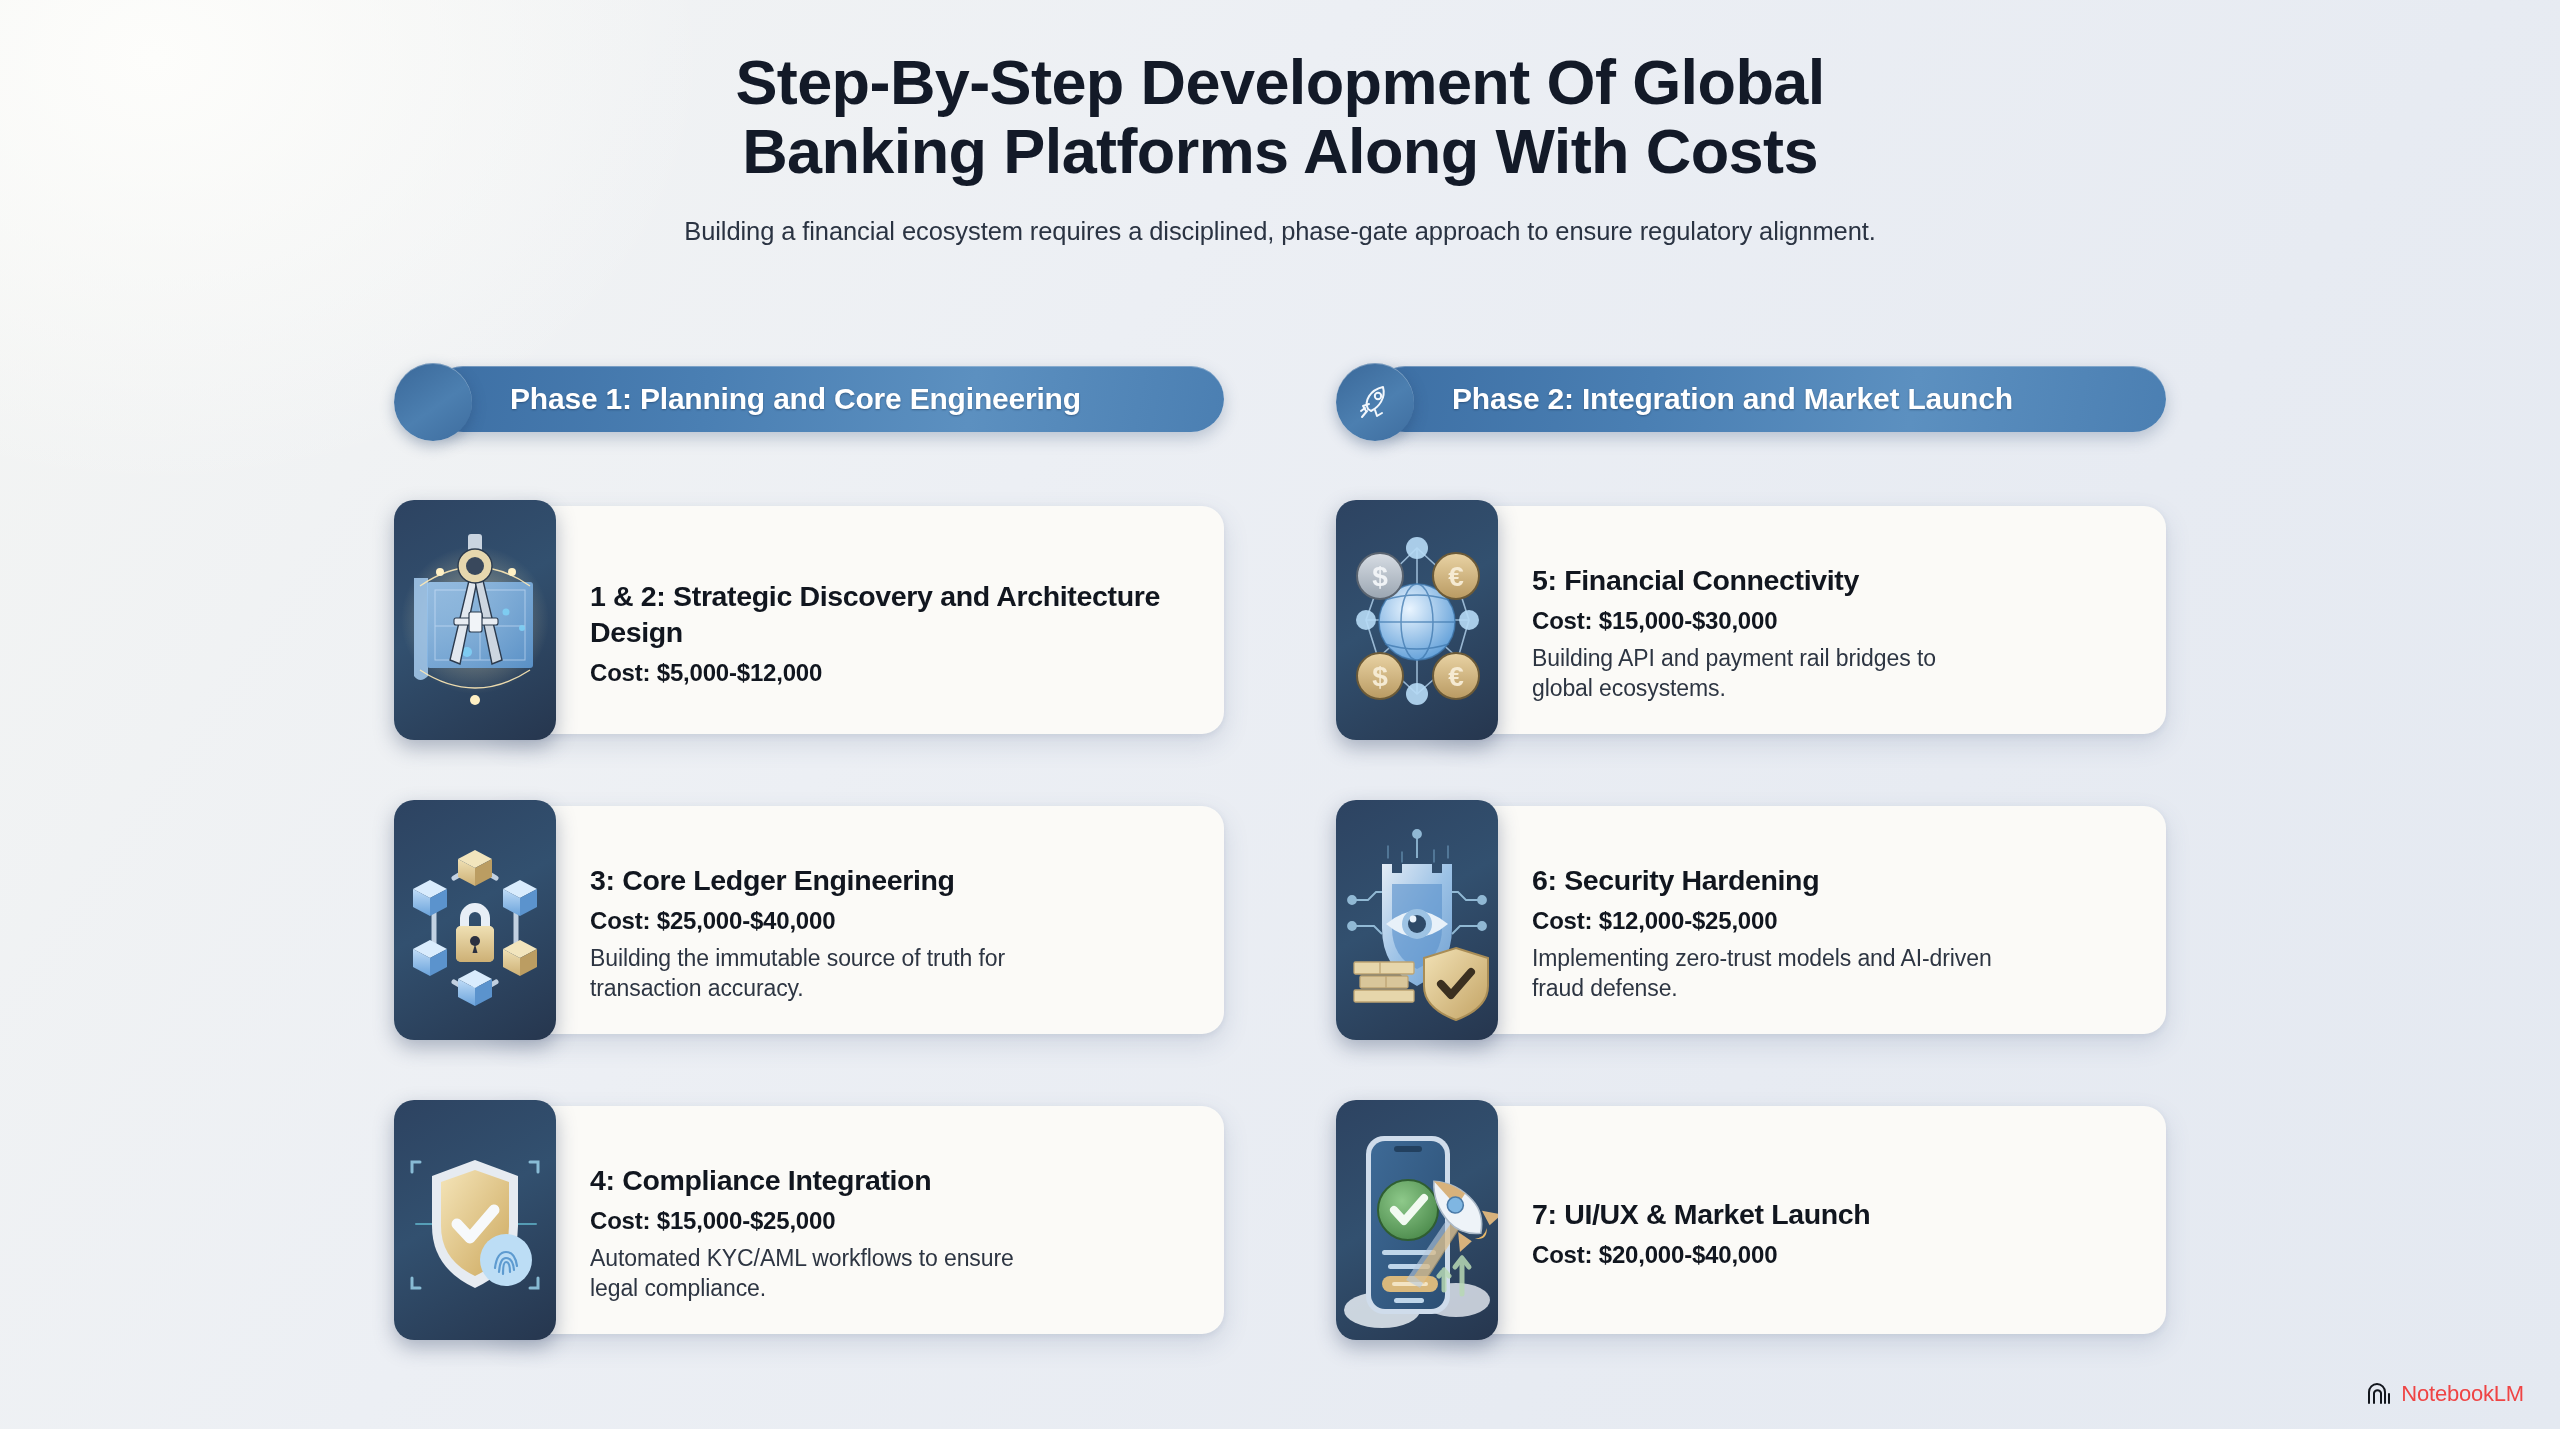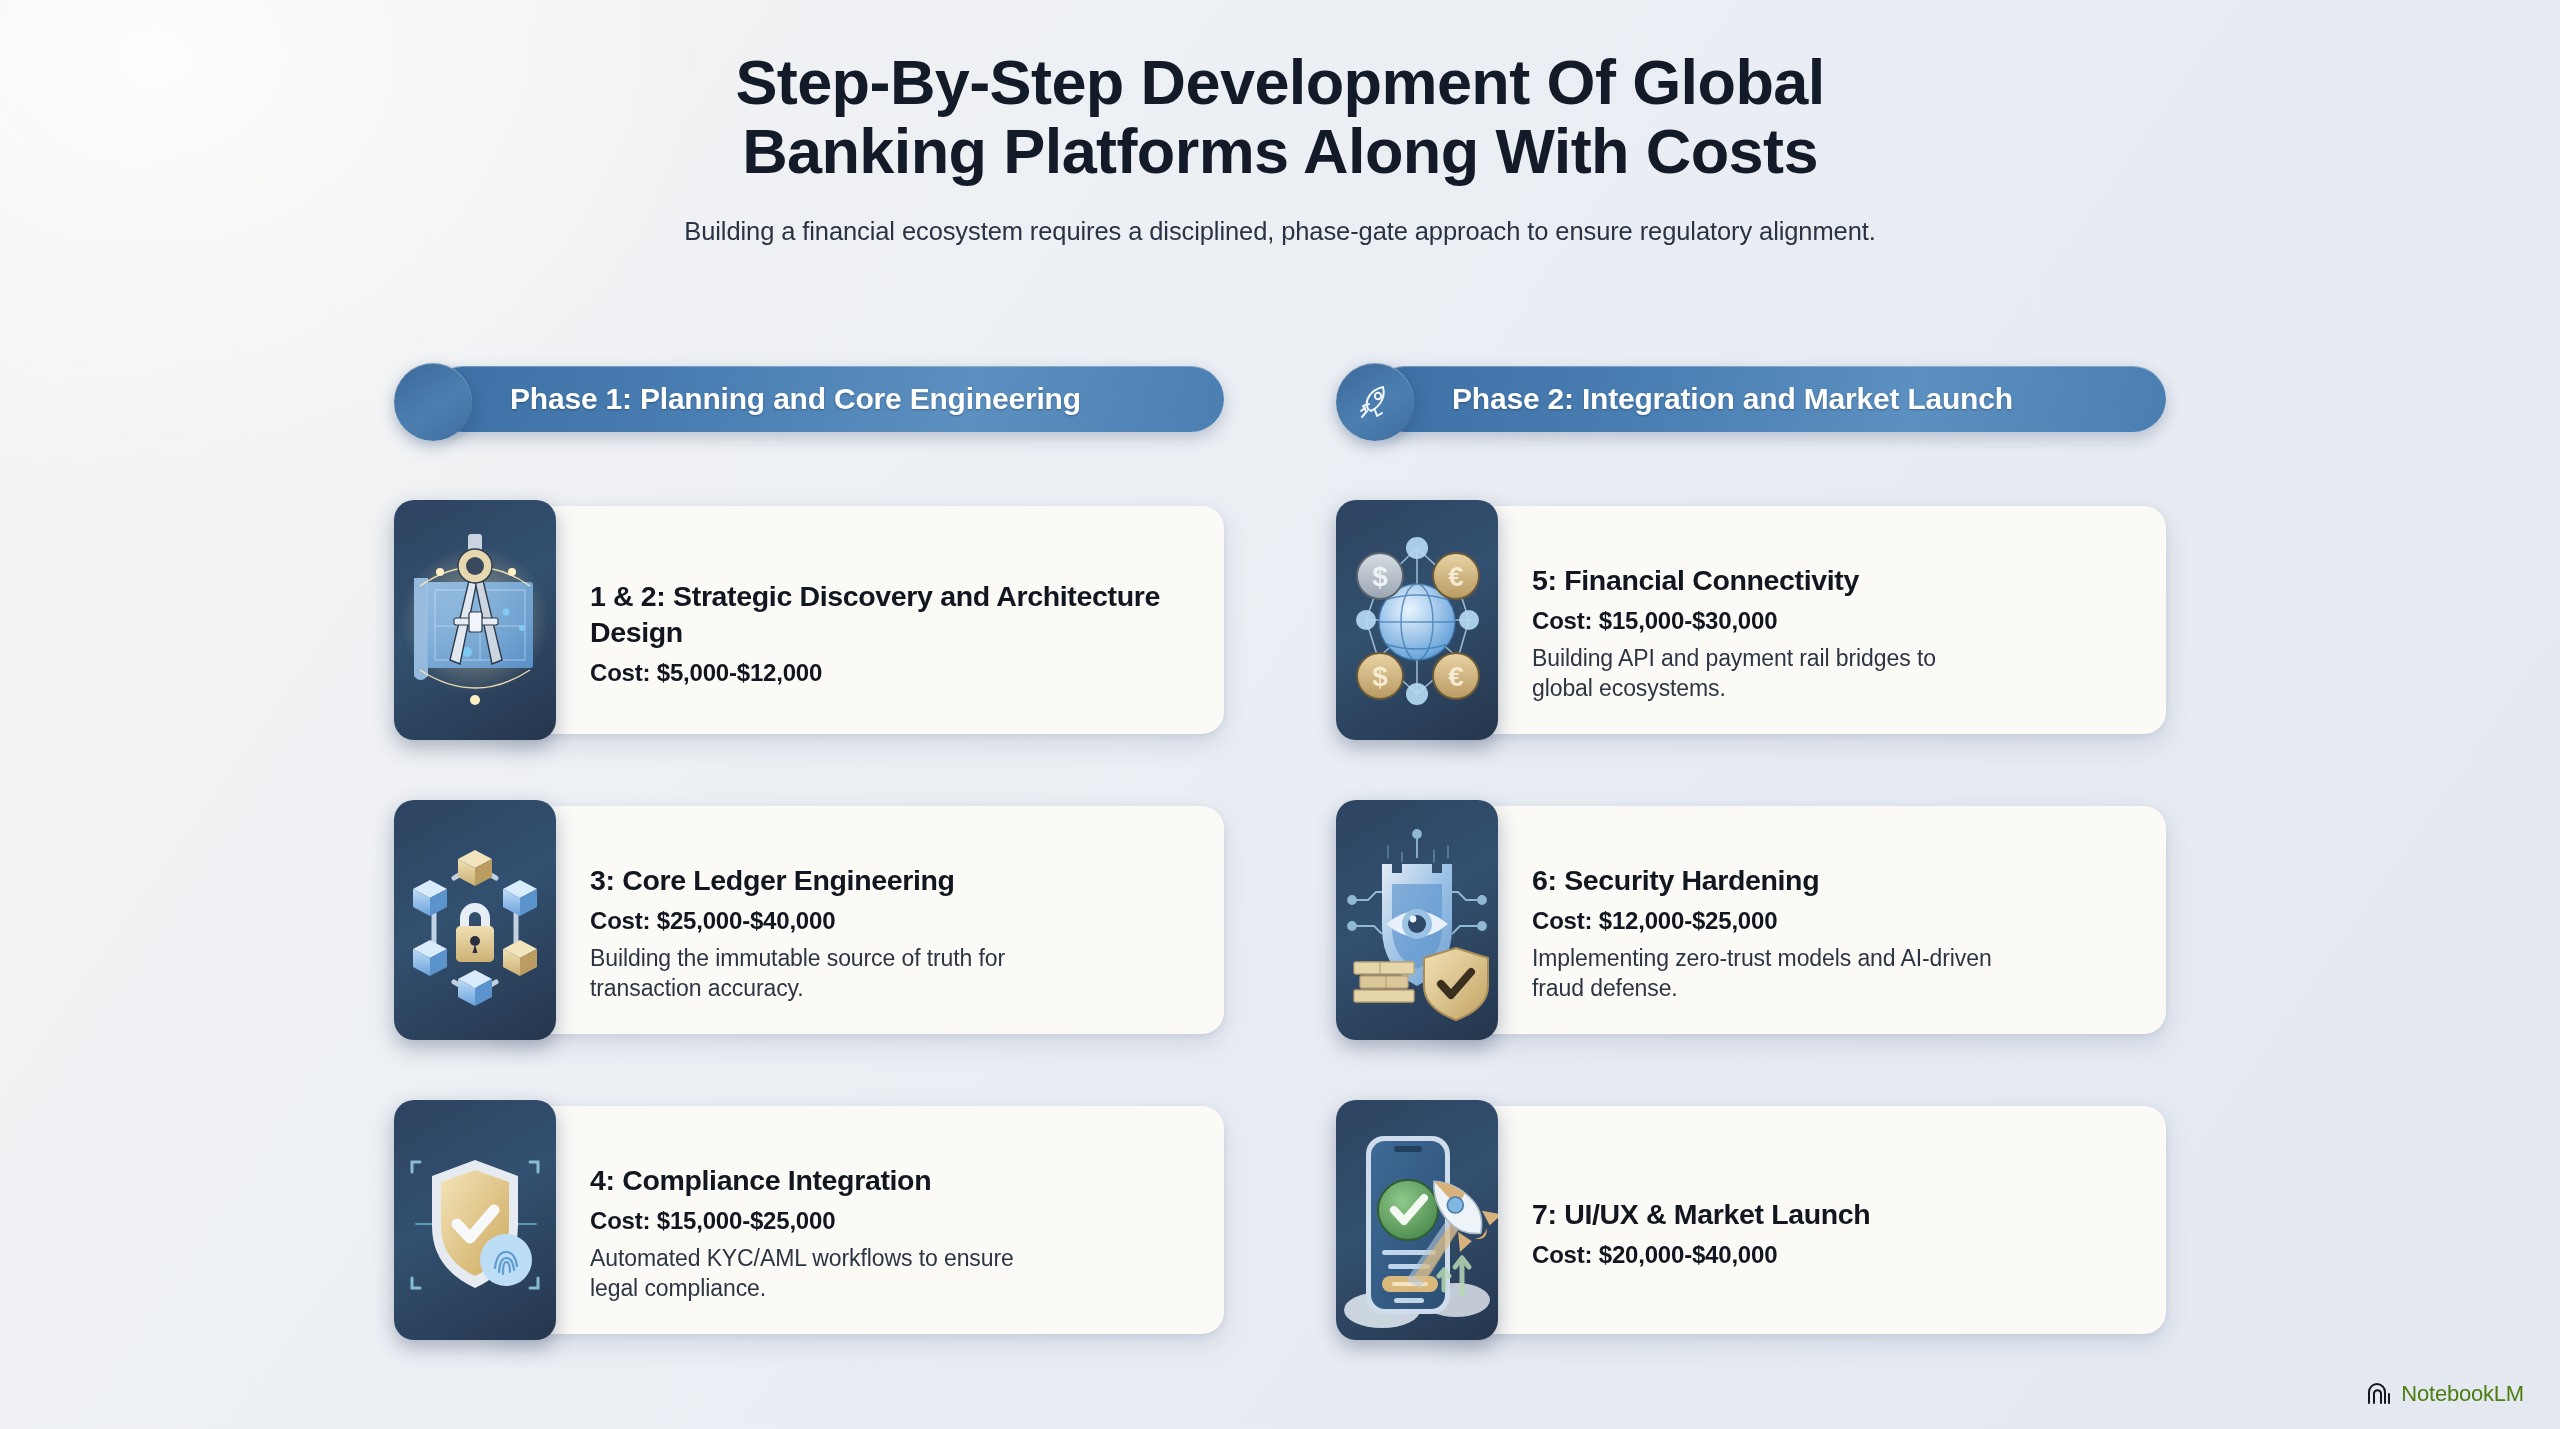--- a/index.html
+++ b/index.html
@@ -94,21 +94,21 @@
   }
   .c-desc {
     margin-top:9px; font-size:23px; line-height:1.30; color:#2d3542;
     font-weight:400; letter-spacing:-0.1px; max-width:470px;
   }
 
   
   .watermark {
     position:absolute; right:36px; bottom:22px;
     display:flex; align-items:center; gap:9px;
-    color:#4d7c0f; font-size:22px; letter-spacing:-0.2px;
+    color:#ef4444; font-size:22px; letter-spacing:-0.2px;
   }
   .watermark svg { display:block; }
 </style>
 </head>
 <body>
 
 <div class="header">
   <h1 class="title">
     <span class="tline">Step-By-Step Development Of Global</span>
     <span class="tline">Banking Platforms Along With Costs</span>

